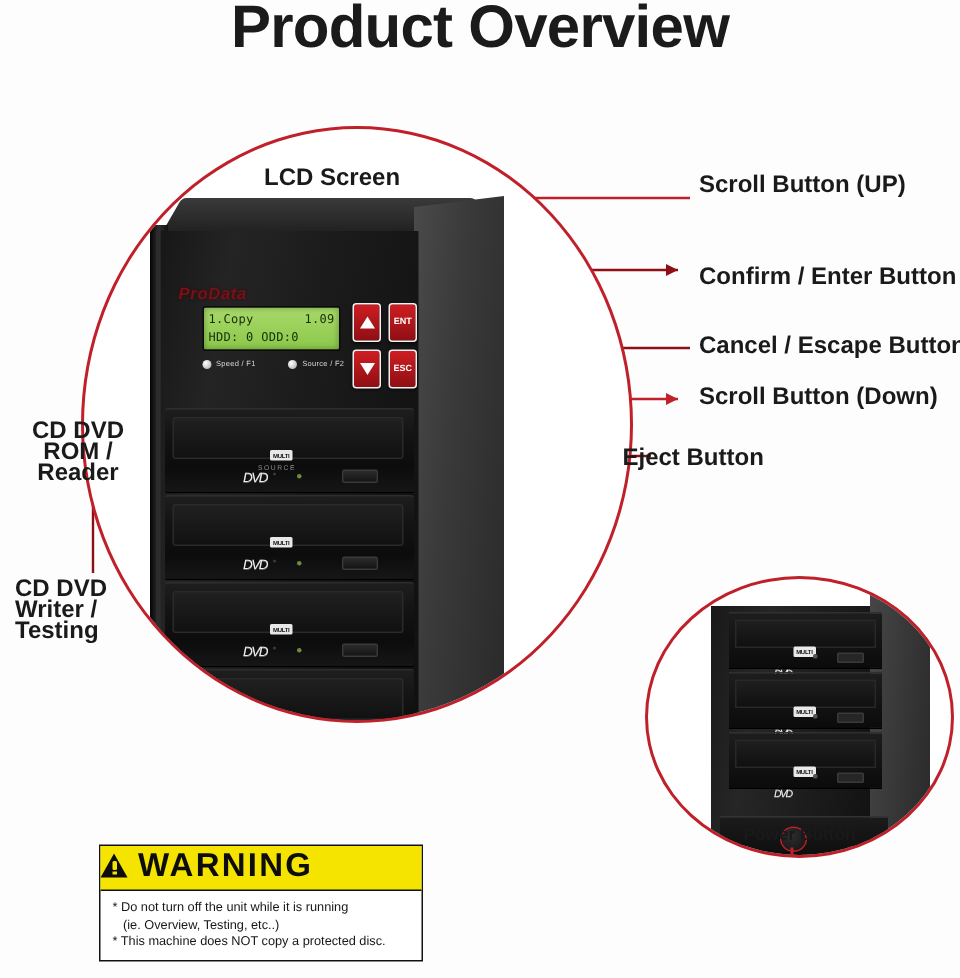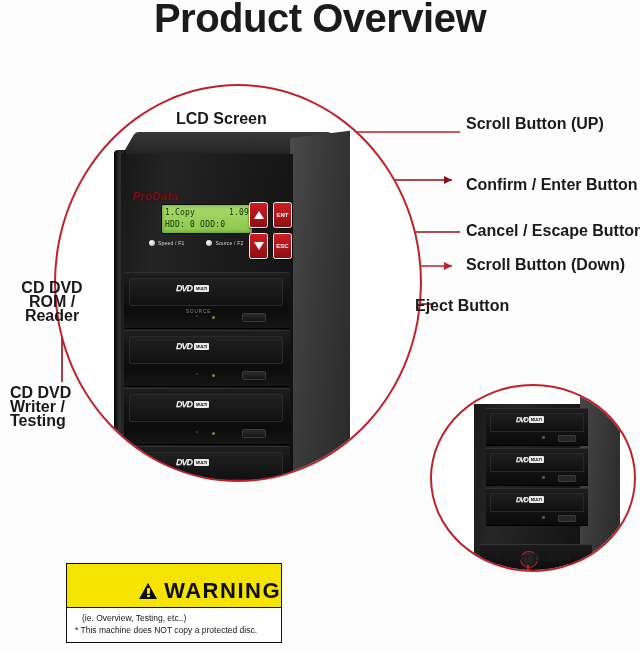--- a/index.html
+++ b/index.html
@@ -23,21 +23,21 @@
     border:2.6px solid #c0202a;border-radius:50%;
     box-sizing:border-box;
     overflow:hidden;
     background:#ffffff;
   }
   #main-circle-inner{position:absolute;inset:0;}
 
   
   .tower{position:absolute;}
   #tower-main{
-    left:62px;top:46px;width:211px;height:352px;
+    left:48px;top:46px;width:211px;height:352px;
   }
   .tower-front{
     position:absolute;left:0;top:22px;width:172px;height:330px;
     background:linear-gradient(100deg,#171717 0%,#242424 22%,#1a1a1a 55%,#101010 100%);
     border-left:3px solid #2c2c2c;
   }
   .tower-side{
     position:absolute;left:172px;top:6px;width:60px;height:344px;
     background:linear-gradient(95deg,#4a4a4a 0%,#3a3a3a 40%,#2a2a2a 100%);
     transform:skewY(-7deg);transform-origin:left top;
@@ -65,21 +65,20 @@
   
   .lcd{
     position:absolute;left:28px;top:50px;width:92px;height:30px;
     background:linear-gradient(180deg,#a8d96a,#8cc84a);
     border:1.5px solid #0b0b0b;border-radius:2px;
     box-shadow:inset 0 0 4px rgba(0,0,0,.35);
     padding:2px 3px;box-sizing:border-box;
     font-family:"DejaVu Sans Mono", monospace;
     font-size:8px;color:#17300a;line-height:12px;
     letter-spacing:0.2px;
-    margin-left:12px;
   }
   .lcd-row{display:flex;justify-content:space-between;white-space:pre;}
   .lcd-row2{white-space:pre;}
 
   
   .led-row{position:absolute;left:28px;top:86px;width:120px;
     display:flex;gap:22px;align-items:center;}
   .led{display:flex;align-items:center;gap:3px;}
   .led-dot{width:6px;height:6px;border-radius:50%;
     background:radial-gradient(circle at 35% 35%,#fff,#c9c9c9 60%,#8a8a8a);}
@@ -111,23 +110,24 @@
   .bay-tray{
     position:absolute;left:5px;top:5px;width:152px;height:26px;
     background:linear-gradient(180deg,#202020,#111);
     border:1px solid #2a2a2a;border-radius:2px;
   }
   .dvd-logo{
     position:absolute;left:52px;top:10px;
     display:flex;align-items:center;gap:2px;
   }
   .dvd-word{
-    font-size:9px;font-weight:bold;font-style:italic;color:#efefef;
+    font-size:9px;font-weight:normal;font-style:italic;color:#efefef;
     letter-spacing:-1px;
     text-shadow:0 1px 0 #666;
+    margin-top:30px;
   }
   .dvd-badge{
     background:#e8e8e8;color:#111;font-size:4px;font-weight:bold;
     padding:1px 2px;border-radius:1px;letter-spacing:-.2px;
   }
   .bay-src{position:absolute;left:62px;top:36px;font-size:4.5px;color:#8d8d8d;letter-spacing:1px;}
   .bay-led{position:absolute;left:88px;top:43px;width:3px;height:3px;border-radius:50%;background:#6e8b3d;}
   .bay-pin{position:absolute;left:72px;top:42px;width:2px;height:2px;border-radius:50%;background:#3a3a3a;}
   .eject-btn{
     position:absolute;left:118px;top:40px;width:22px;height:7px;
@@ -195,22 +195,22 @@
   
   #leaders{position:absolute;left:0;top:0;width:640px;height:652px;pointer-events:none;}
 
   
   #warning-box{
     position:absolute;left:66px;top:563px;width:216px;
     border:1.5px solid #111;background:#fff;box-sizing:border-box;
   }
   #warning-head{
     background:#f5e400;border-bottom:1.5px solid #111;
-    display:flex;align-items:center;justify-content:flex-end;gap:7px;
-    padding:14px 0 3px;
+    display:flex;align-items:center;justify-content:flex-start;gap:7px;
+    padding:0 0 3px;
   }
   #warning-tri{position:relative;width:18px;height:16px;}
   #warning-tri .t{
     position:absolute;left:0;top:0;width:0;height:0;
     border-left:9px solid transparent;border-right:9px solid transparent;
     border-bottom:16px solid #0d0d0d;
   }
   #warning-tri .bang{
     position:absolute;left:7.5px;top:5px;width:3px;height:6px;background:#f5e400;border-radius:1px;
   }
@@ -393,16 +393,17 @@
 <div id="warning-box">
   <div id="warning-head">
     <div id="warning-tri">
       <span class="t"></span>
         <span class="bang"></span>
         <span class="dot"></span>
     </div>
     <div id="warning-word">WARNING</div>
   </div>
   <div id="warning-body">
+    <div class="warn-line">* Do not turn off the unit while it is running</div>
     <div class="warn-cont">(ie. Overview, Testing, etc..)</div>
     <div class="warn-line">* This machine does NOT copy a protected disc.</div>
   </div>
 </div>
 
 </body></html>

